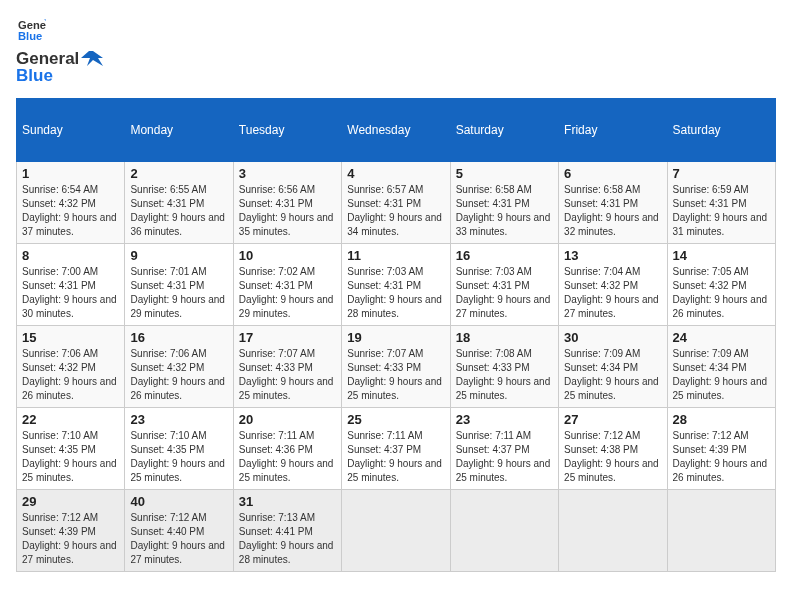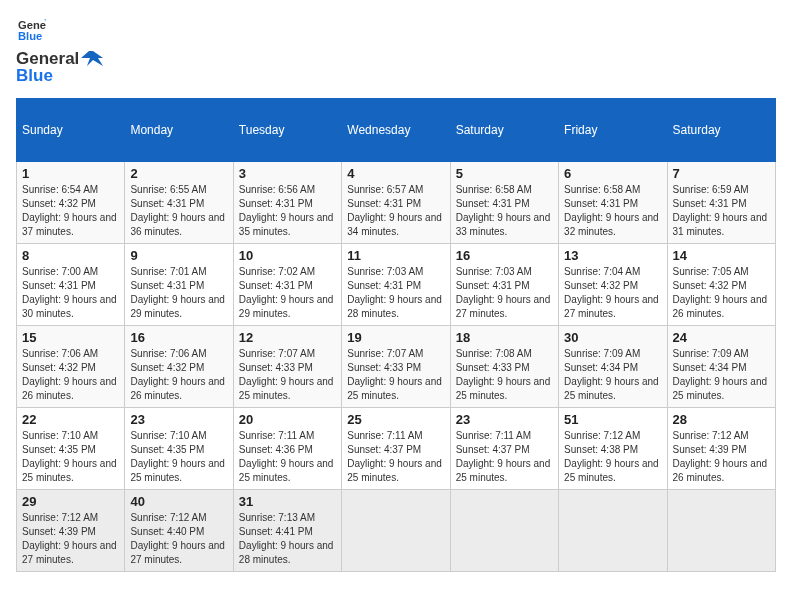--- a/index.html
+++ b/index.html
@@ -215,21 +215,21 @@
           Sunrise: 7:06 AM<br>Sunset: 4:32 PM<br>Daylight: 9 hours and 26 minutes.
         </div>
         </td>
         <td>
           <span class="day-num">16</span>
         <div class="day-info">
           Sunrise: 7:06 AM<br>Sunset: 4:32 PM<br>Daylight: 9 hours and 26 minutes.
         </div>
         </td>
         <td>
-          <span class="day-num">12</span>
+          <span class="day-num">17</span>
         <div class="day-info">
           Sunrise: 7:07 AM<br>Sunset: 4:33 PM<br>Daylight: 9 hours and 25 minutes.
         </div>
         </td>
         <td>
           <span class="day-num">19</span>
         <div class="day-info">
           Sunrise: 7:07 AM<br>Sunset: 4:33 PM<br>Daylight: 9 hours and 25 minutes.
         </div>
         </td>
@@ -277,21 +277,21 @@
           Sunrise: 7:11 AM<br>Sunset: 4:37 PM<br>Daylight: 9 hours and 25 minutes.
         </div>
         </td>
         <td>
           <span class="day-num">23</span>
         <div class="day-info">
           Sunrise: 7:11 AM<br>Sunset: 4:37 PM<br>Daylight: 9 hours and 25 minutes.
         </div>
         </td>
         <td>
-          <span class="day-num">51</span>
+          <span class="day-num">27</span>
         <div class="day-info">
           Sunrise: 7:12 AM<br>Sunset: 4:38 PM<br>Daylight: 9 hours and 25 minutes.
         </div>
         </td>
         <td>
           <span class="day-num">28</span>
         <div class="day-info">
           Sunrise: 7:12 AM<br>Sunset: 4:39 PM<br>Daylight: 9 hours and 26 minutes.
         </div>
         </td>

